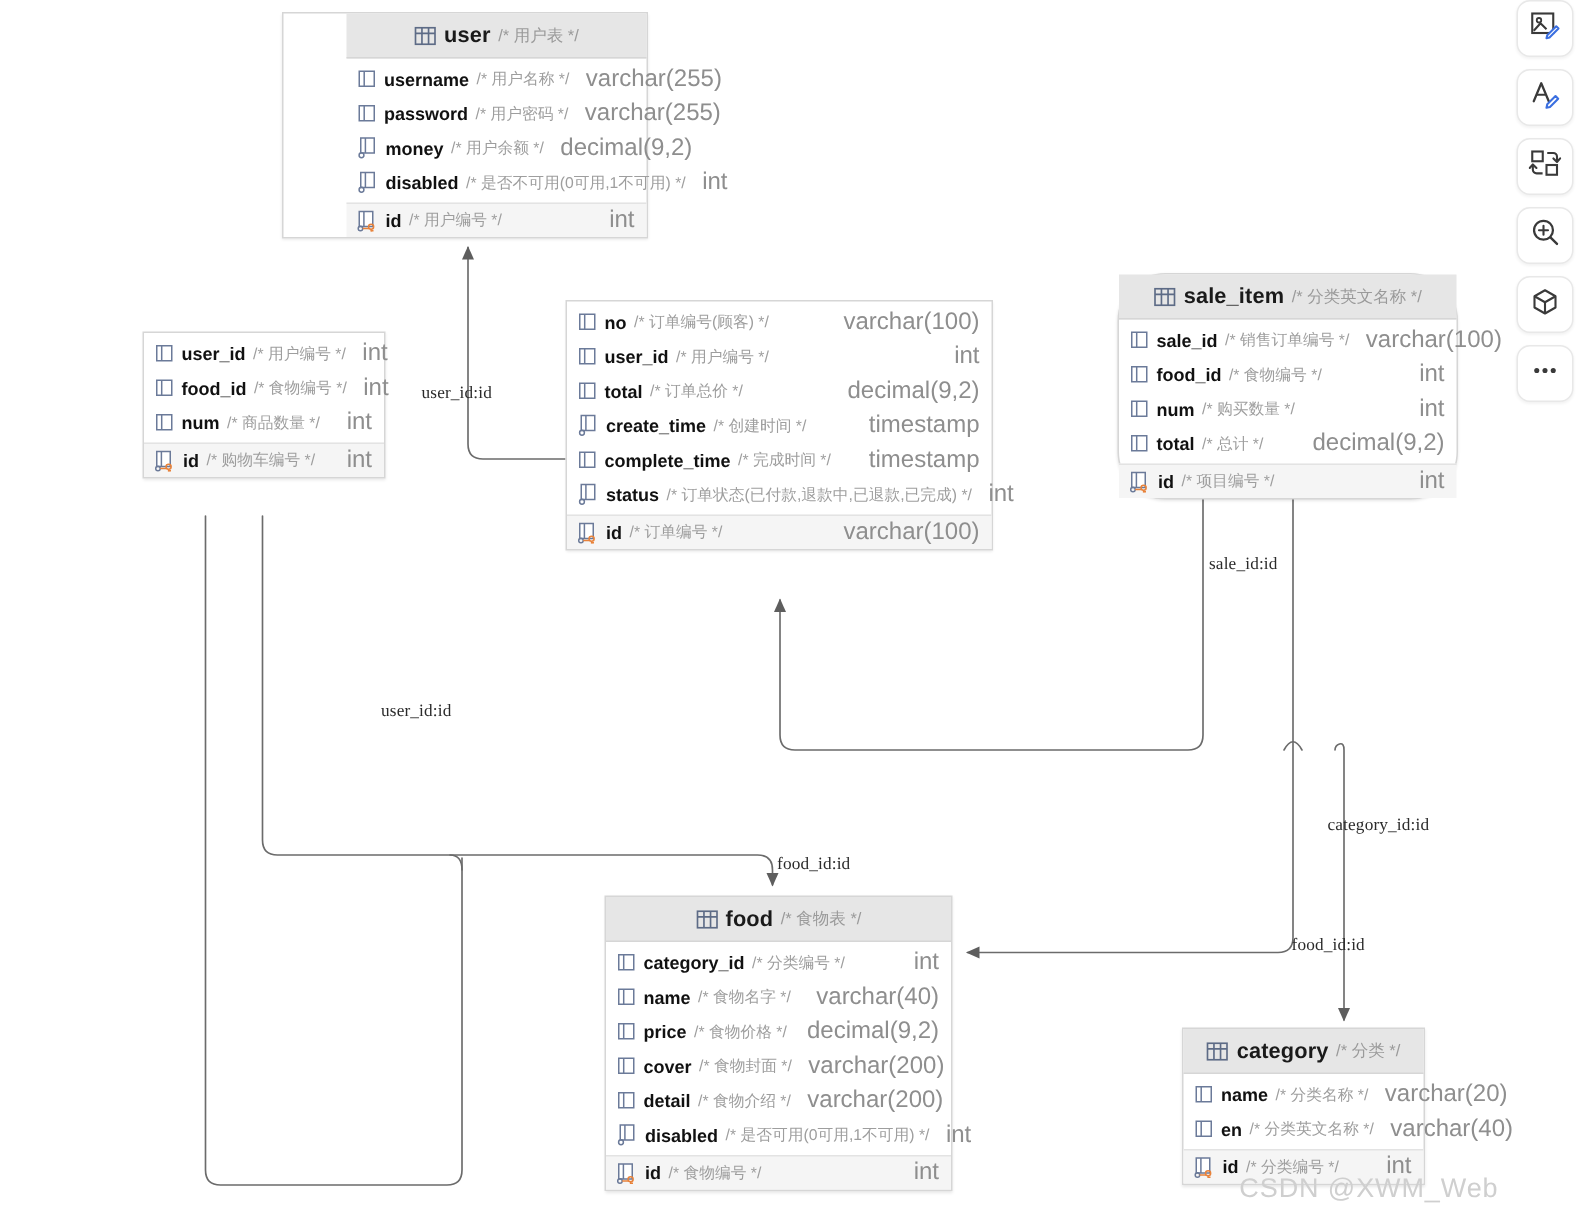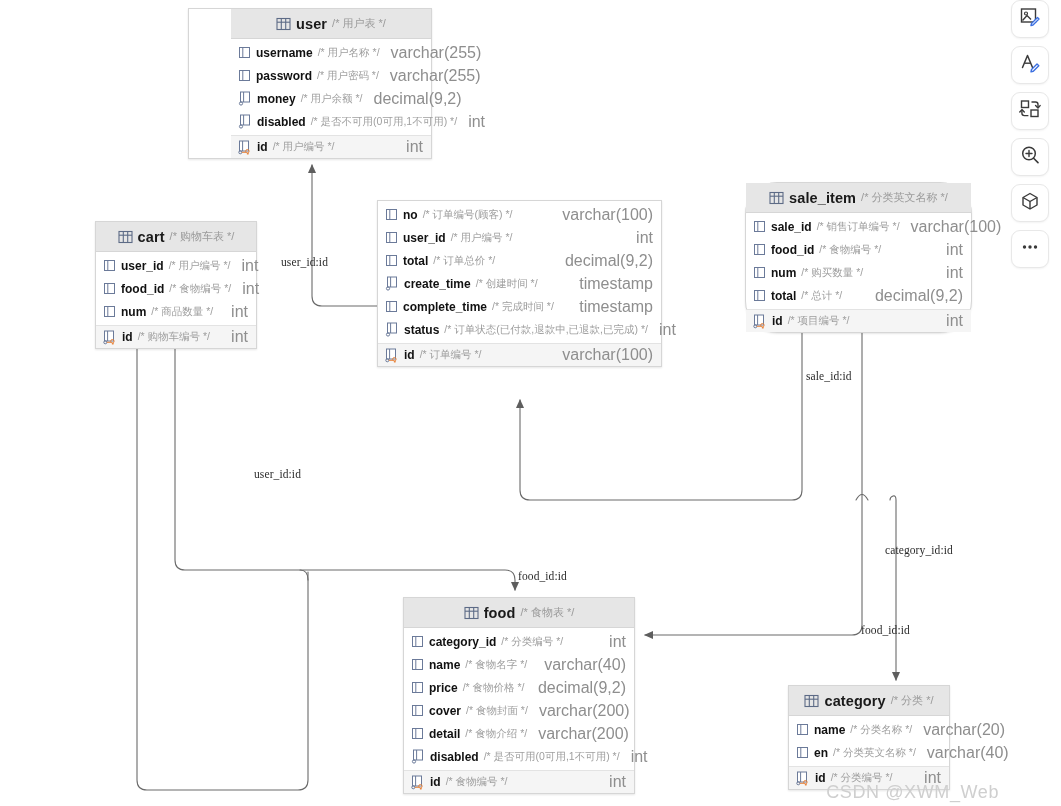--- a/index.html
+++ b/index.html
@@ -234,30 +234,20 @@
       <line x1="9.4" y1="12.9" x2="9.4" y2="14.4" stroke="#e8823a" stroke-width="1"></line>
       <line x1="9.4" y1="13.8" x2="11" y2="13.8" stroke="#e8823a" stroke-width="1"></line>
     </svg>
         <span class="col-name">id</span>
         <span class="col-cmt">/* 用户编号 */</span>
         <span class="col-type">int</span>
       </div>
         </div>
       </div>
       <div class="tbl" style="left: 95px; top: 221px; width: 162px;">
-    <div class="tbl-head">
-      <svg class="ficon" width="15" height="14" viewBox="0 0 15 14">
-    <rect x="1" y="1.5" width="13" height="11" fill="none" stroke="#5d6b86" stroke-width="1.1"></rect>
-    <line x1="1" y1="5.2" x2="14" y2="5.2" stroke="#5d6b86" stroke-width="1.1"></line>
-    <line x1="5.3" y1="1.5" x2="5.3" y2="12.5" stroke="#5d6b86" stroke-width="1.1"></line>
-    <line x1="9.7" y1="1.5" x2="9.7" y2="12.5" stroke="#5d6b86" stroke-width="1.1"></line>
-  </svg>
-      <span class="tbl-name">cart</span>
-      <span class="tbl-cmt">/* 购物车表 */</span>
-    </div>
     <div class="rows">
           <div class="row">
         <svg class="ficon" width="13" height="13" viewBox="0 0 13 13">
     <rect x="1.5" y="1.5" width="10" height="10" fill="#ffffff" stroke="#6b7a99" stroke-width="1"></rect>
     <line x1="4.8" y1="1.5" x2="4.8" y2="11.5" stroke="#6b7a99" stroke-width="1"></line>
   </svg>
         <span class="col-name">user_id</span>
         <span class="col-cmt">/* 用户编号 */</span>
         <span class="col-type">int</span>
       </div>

